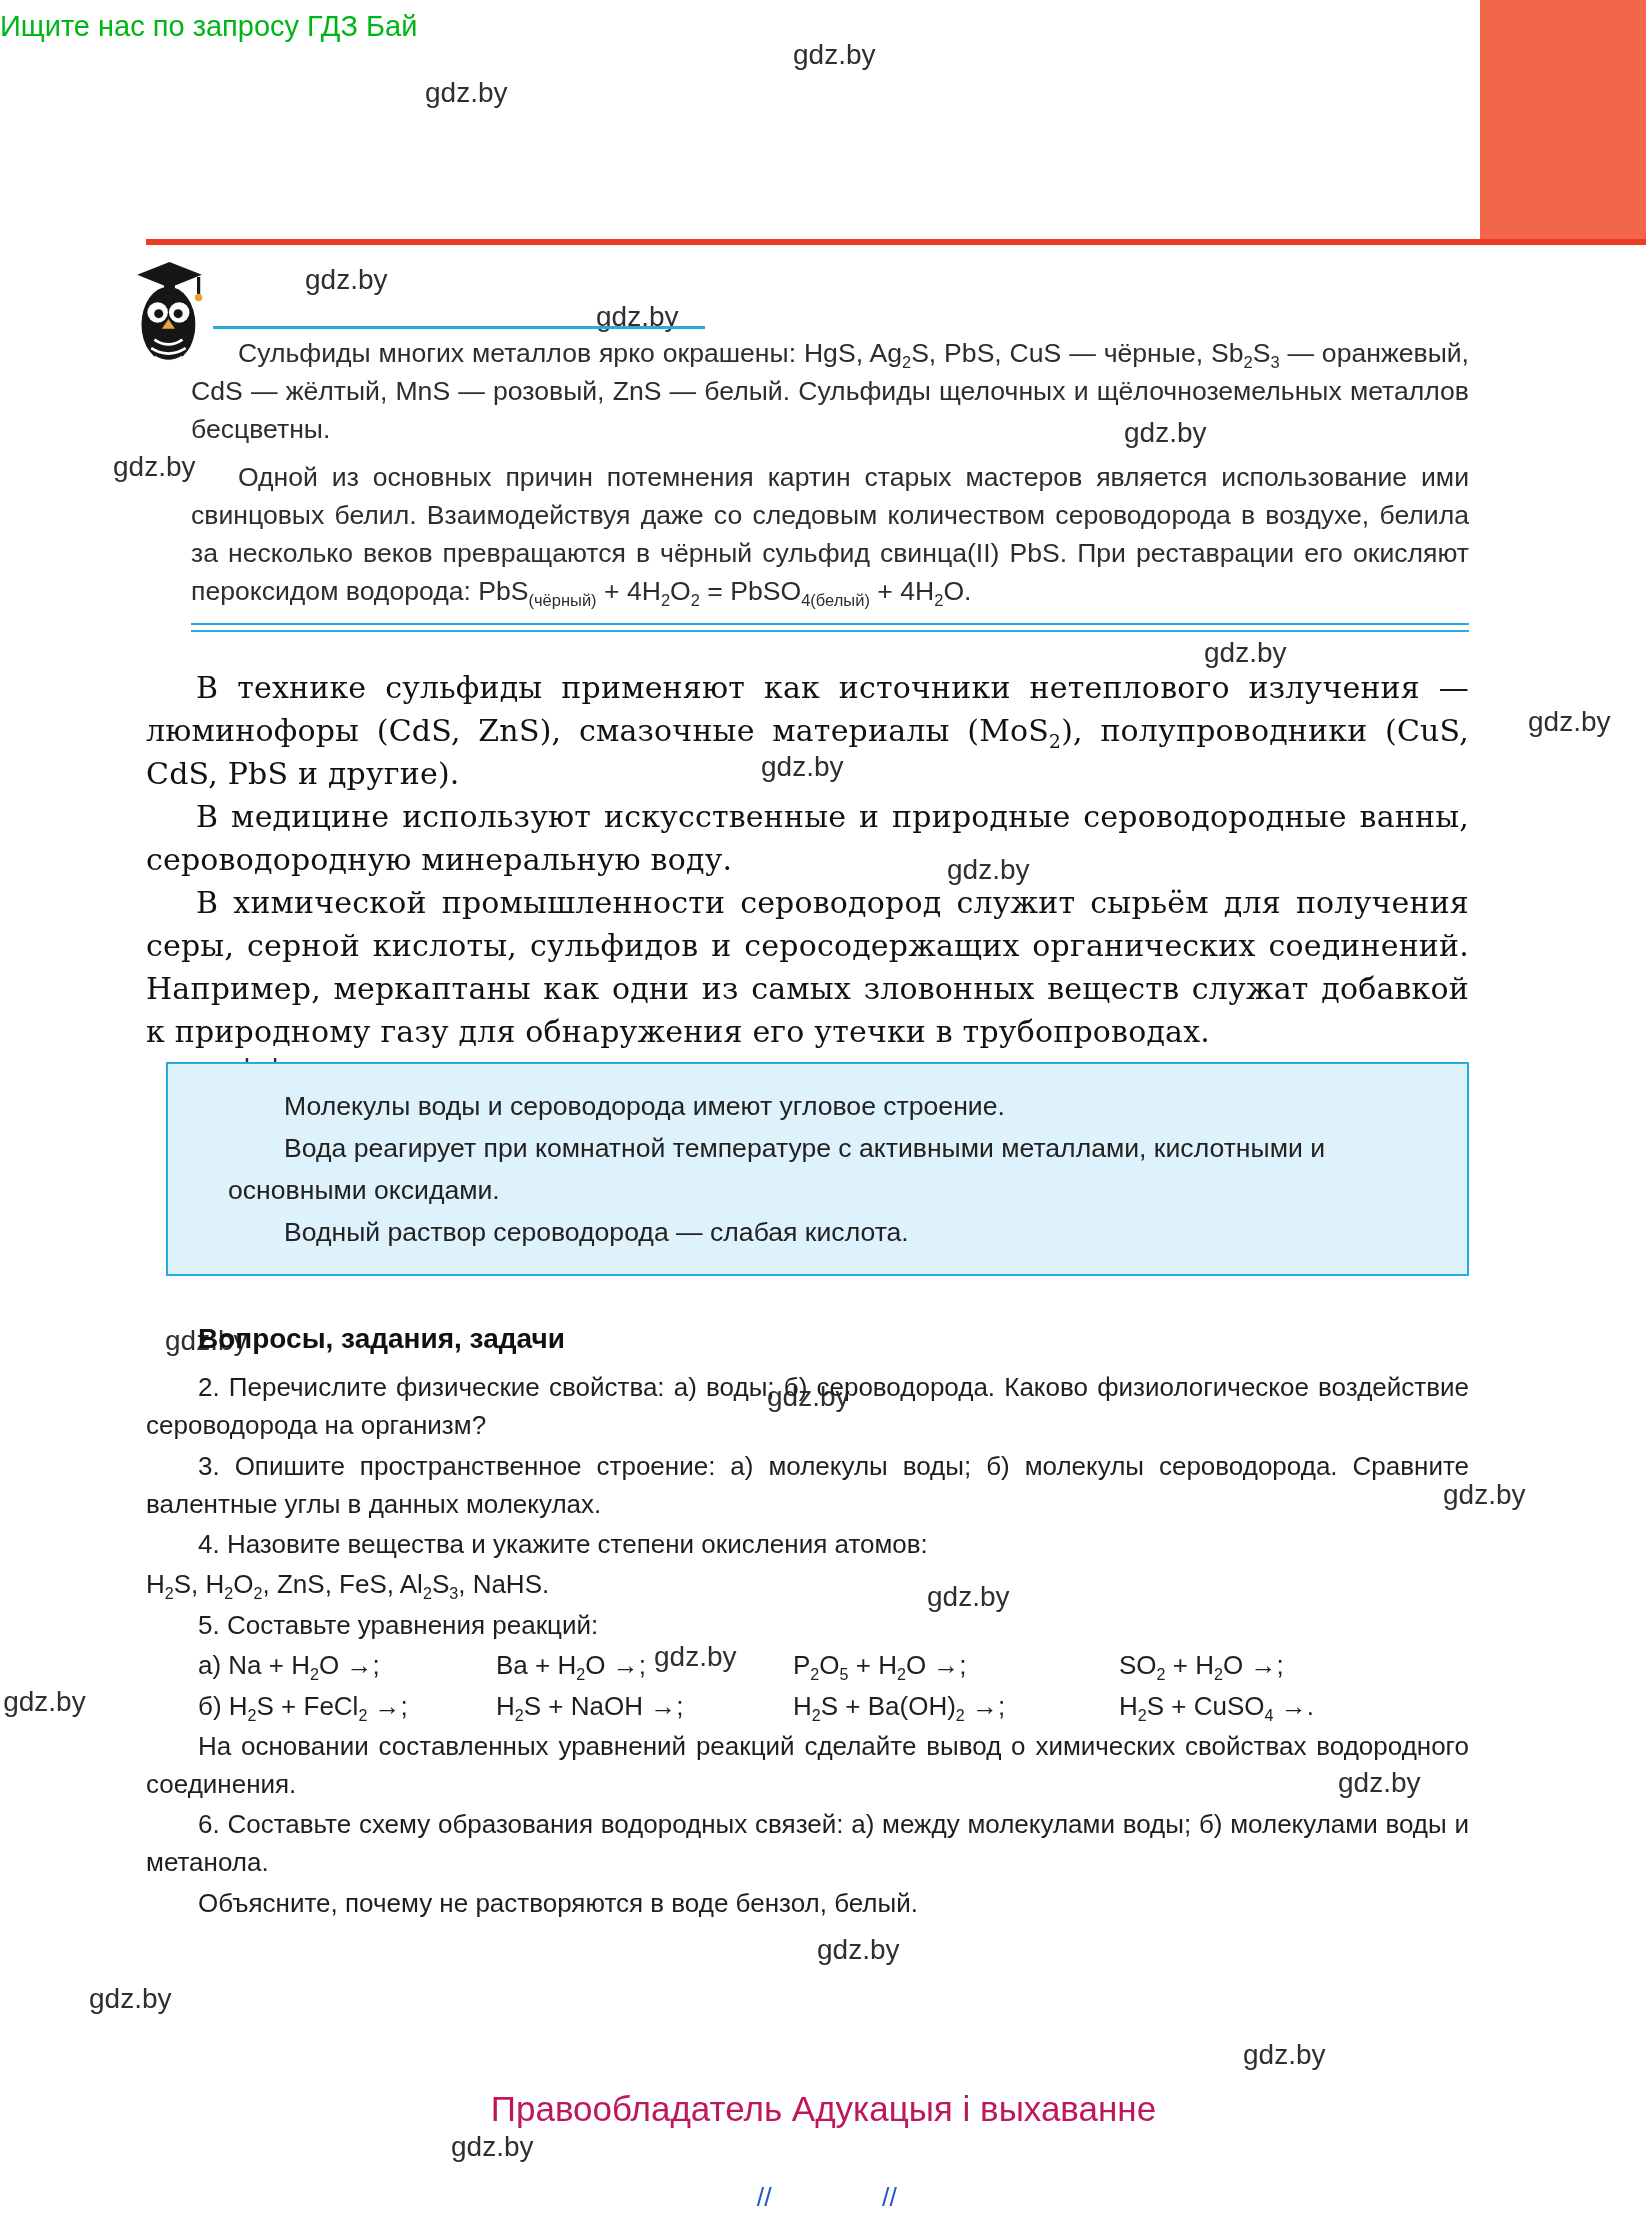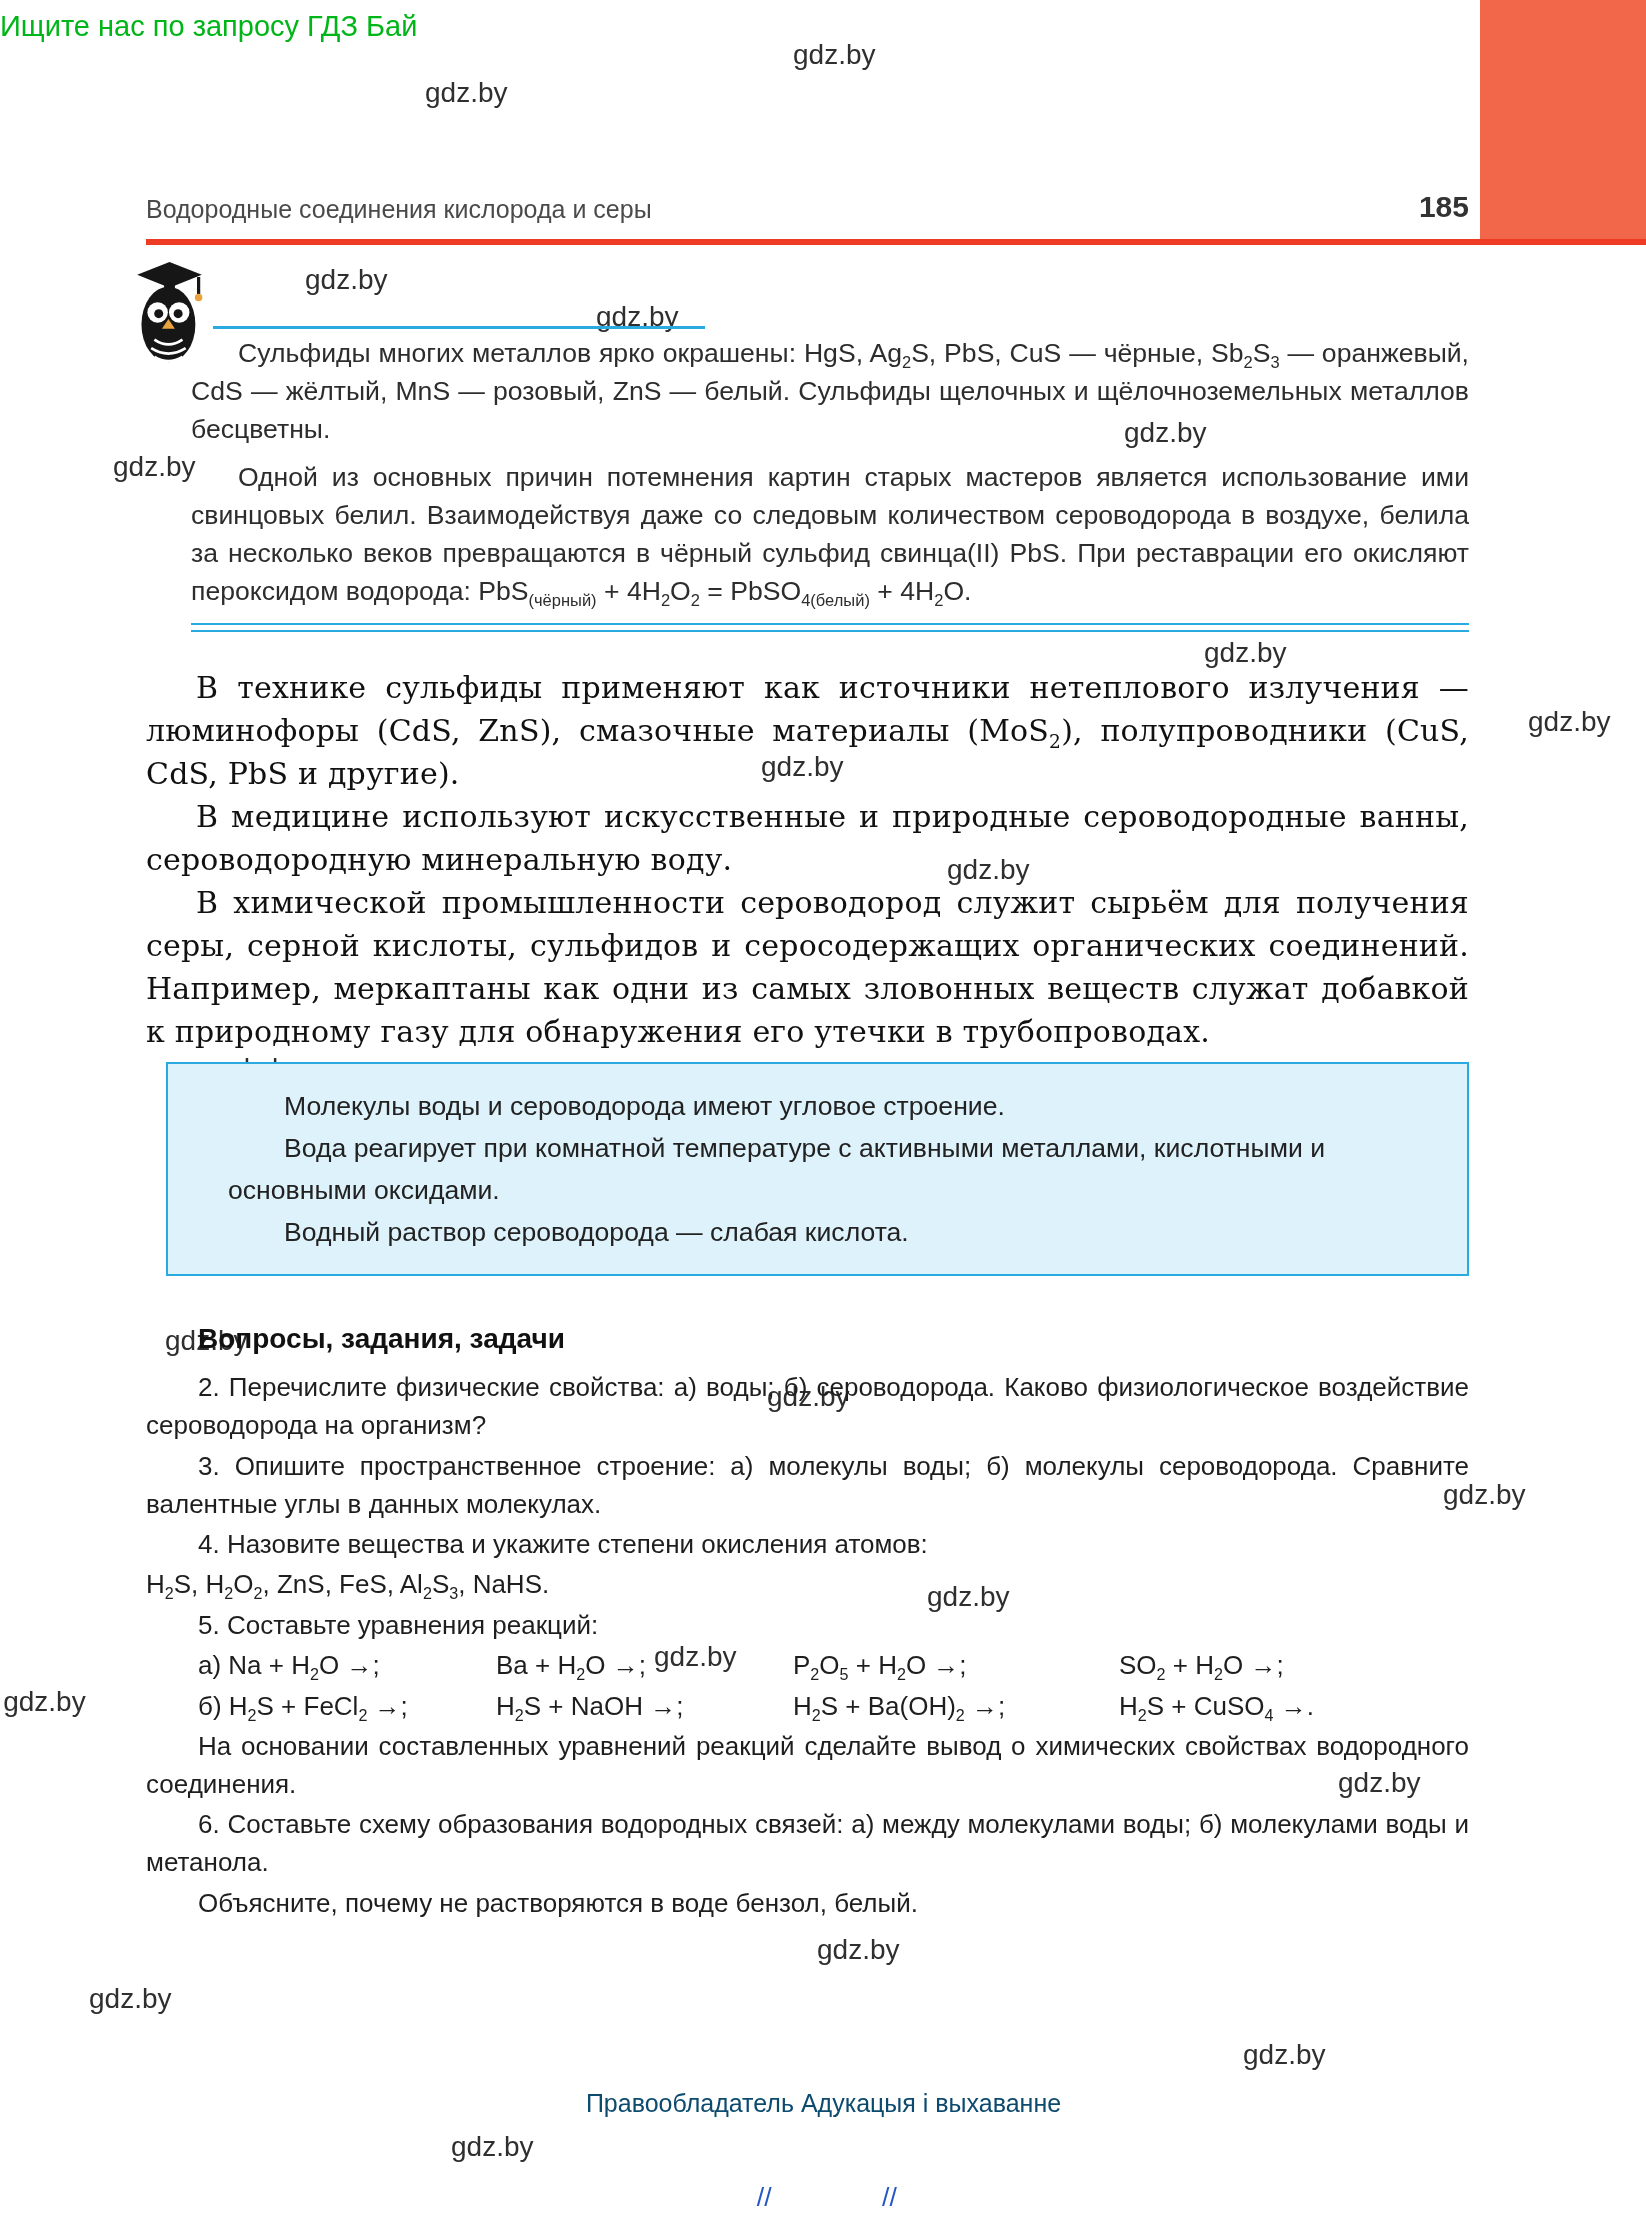--- a/index.html
+++ b/index.html
@@ -42,21 +42,21 @@
   }
   .highlight-box p { text-indent: 56px; }
   .questions-heading { margin: 47px 0 0 52px; font-size: 28px; font-weight: bold; color: #111; }
   .questions { margin-top: 13px; font-size: 26px; line-height: 38px; color: #1e1e1e; }
   .questions p { text-indent: 52px; text-align: justify; margin-bottom: 2.4px; }
   .questions p.no-indent { text-indent: 0; }
   .eq-row { display: grid; grid-template-columns: 298px 297px 326px auto; margin-left: 52px; margin-bottom: 2.4px; }
   sub { font-size: 0.62em; line-height: 0; }
   .footer-publisher {
     position: absolute; top: 2089px; left: 0; width: 100%; text-align: center;
-    color: #0c4a6e; font-size: 25px;
+    color: #be185d; font-size: 35px;
   }
   .footer-links {
     position: absolute; top: 2182px; left: 0; width: 100%;
     display: flex; justify-content: center; gap: 11.3px; color: #2257c4; font-size: 26.6px;
   }
   .footer-links a { color: inherit; text-decoration: none; margin-top: 40px; }
 </style>
 </head>
 <body>
 
@@ -84,24 +84,20 @@
   <span class="watermark" style="left:654px;top:1641px">gdz.by</span>
   <span class="watermark" style="left:3.2px;top:1686px">gdz.by</span>
   <span class="watermark" style="left:1338px;top:1767px">gdz.by</span>
   <span class="watermark" style="left:817px;top:1934px">gdz.by</span>
   <span class="watermark" style="left:89px;top:1983px">gdz.by</span>
   <span class="watermark" style="left:1243px;top:2039px">gdz.by</span>
   <span class="watermark" style="left:451px;top:2131px">gdz.by</span>
 
   <div class="orange-block"></div>
 
-  <div class="header-row">
-    <span class="header-title">Водородные соединения кислорода и серы</span>
-    <span class="page-number">185</span>
-  </div>
   <div class="red-rule"></div>
 
   <div class="owl">
     <svg viewBox="0 0 64 100" xmlns="http://www.w3.org/2000/svg">
       <polygon points="32,4 62,16 32,28 2,16" fill="#161616"></polygon>
       <rect x="27" y="24" width="10" height="7" fill="#161616"></rect>
       <line x1="59" y1="18" x2="59" y2="34" stroke="#161616" stroke-width="3"></line>
       <circle cx="59" cy="37" r="3.5" fill="#e8a33d"></circle>
       <ellipse cx="31" cy="62" rx="25" ry="35" fill="#161616"></ellipse>
       <circle cx="21" cy="51" r="9.5" fill="#ffffff"></circle>

